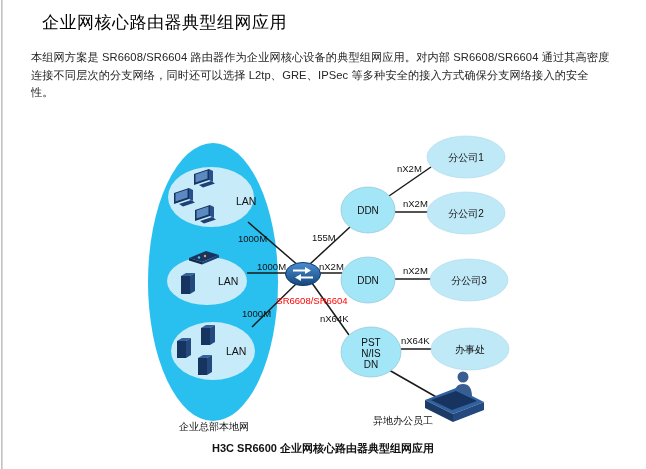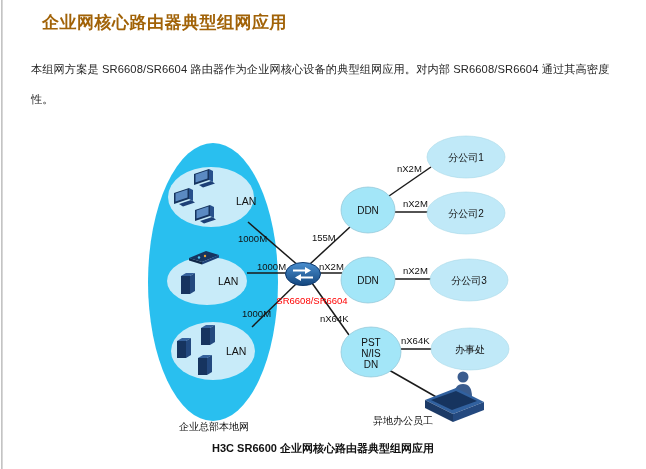--- a/index.html
+++ b/index.html
@@ -7,29 +7,29 @@
     width:646px;height:469px;position:relative;overflow:hidden;
     background:#ffffff;
     font-family:"Liberation Sans","DejaVu Sans",sans-serif;
   }
   .left-border{
     position:absolute;left:1px;top:0;width:2px;height:469px;
     background:linear-gradient(to right,#b9b9b9,#e2e2e2);
   }
   .page-title{
     position:absolute;left:42px;top:11px;
-    font-size:17px;font-weight:bold;color:#a16207;
+    font-size:17px;font-weight:normal;color:#000000;
     letter-spacing:0.5px;white-space:nowrap;
   }
   .paragraph{
     position:absolute;left:31px;top:49px;width:600px;
     color:#262626;font-size:11.2px;
   }
   .paragraph .pline{
-    white-space:nowrap;line-height:17.5px;letter-spacing:0.1px;margin-top:12px;
+    white-space:nowrap;line-height:17.5px;letter-spacing:0.1px;
   }
   svg{position:absolute;left:0;top:125px;}
   svg text{
     font-family:"Liberation Sans","DejaVu Sans",sans-serif;
     fill:#111111;
   }
   .link-label{font-size:9.5px;}
   .lan-label{font-size:10.5px;}
   .cloud-label{font-size:10px;}
   .branch-label{font-size:10px;}
@@ -40,20 +40,21 @@
 </style>
 </head>
 <body>
 
 <div class="left-border"></div>
 
 <div class="page-title">企业网核心路由器典型组网应用</div>
 
 <div class="paragraph">
   <div class="pline">本组网方案是 SR6608/SR6604 路由器作为企业网核心设备的典型组网应用。对内部 SR6608/SR6604 通过其高密度</div>
+  <div class="pline">连接不同层次的分支网络，同时还可以选择 L2tp、GRE、IPSec 等多种安全的接入方式确保分支网络接入的安全</div>
   <div class="pline">性。</div>
 </div>
 
 <svg width="646" height="344" viewBox="0 0 646 344">
   <defs>
     <linearGradient id="routerGrad" x1="0" y1="0" x2="0" y2="1">
       <stop offset="0" stop-color="#4a8fd0"></stop>
       <stop offset="1" stop-color="#14477f"></stop>
     </linearGradient>
   </defs>

